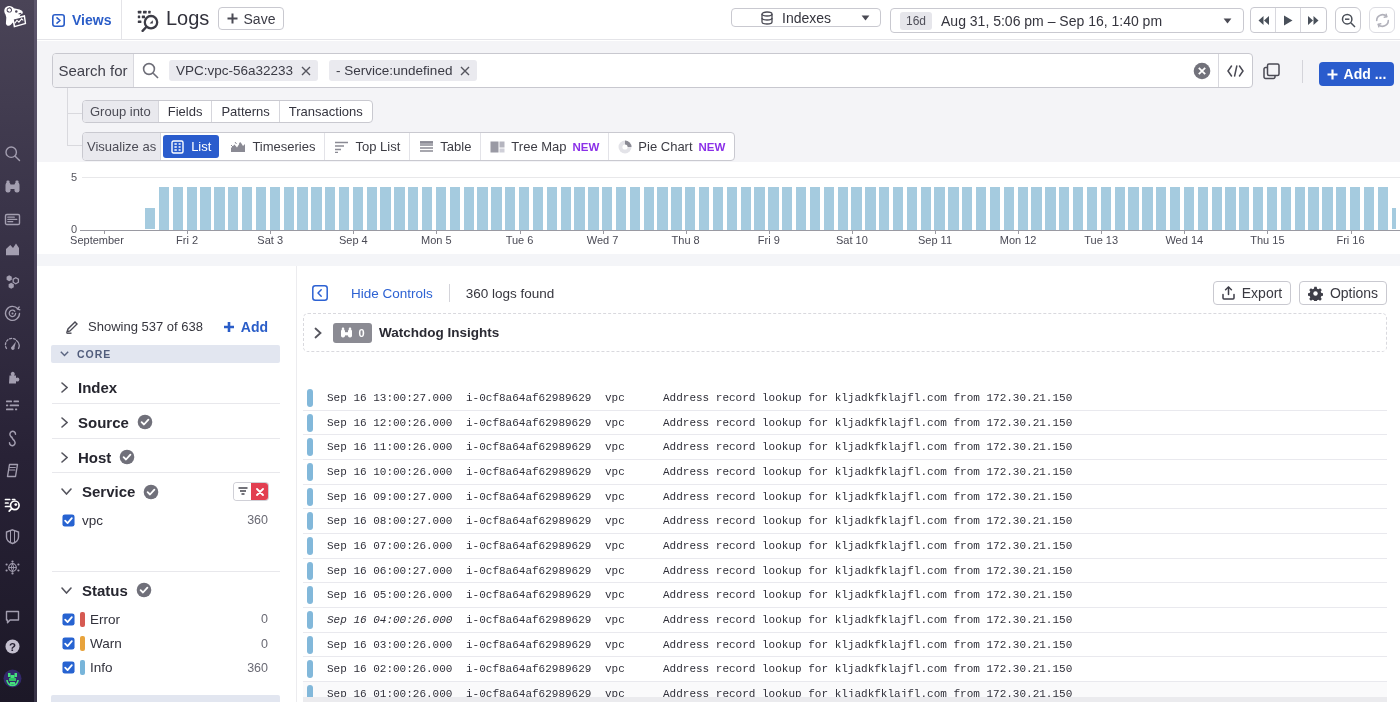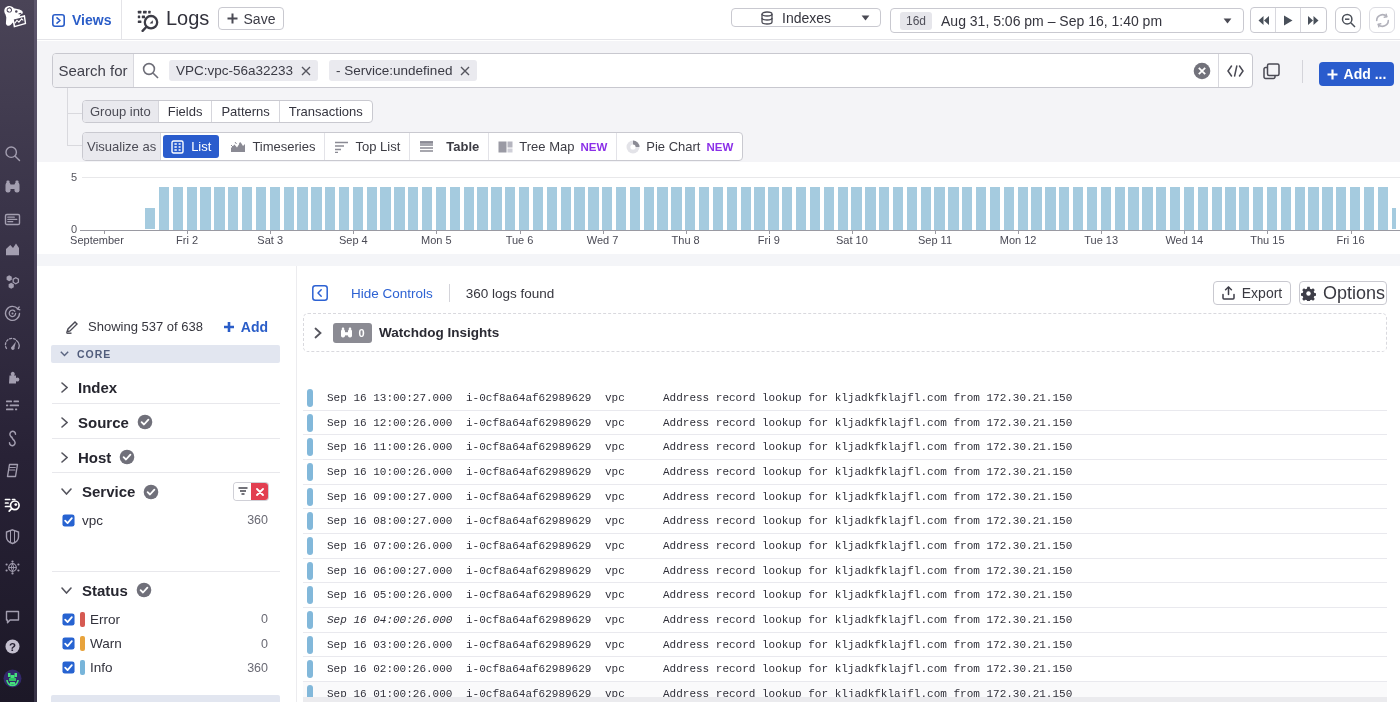--- a/index.html
+++ b/index.html
@@ -158,21 +158,21 @@
           <path d="M1 1.5 h13 M1 5 h9 M1 8.5 h6"></path>
           <path d="M1 11.5 h3" stroke-width="1.4"></path>
         </svg>
         <span style="margin-left:6px;font-size:13px;color:#3c3c44;">Top List</span>
       </div>
 <div class="flexc" style="padding:0 9px;border-right:1px solid #e3e3e8;">
         <svg width="15" height="12" viewBox="0 0 15 12" stroke="#8a8a94" stroke-width="1.3">
           <path d="M1 1 h13 M1 4 h13 M1 7 h13 M1 10 h13"></path>
           <path d="M1 1.5 h13" stroke-width="2.4"></path>
         </svg>
-        <span style="margin-left:12px;font-size:13px;color:#3c3c44;font-weight:bold;">Table</span>
+        <span style="margin-left:6px;font-size:13px;color:#3c3c44;">Table</span>
       </div>
 <div class="flexc" style="padding:0 9px;border-right:1px solid #e3e3e8;">
         <svg width="15" height="12" viewBox="0 0 15 12">
           <rect x="0.5" y="0.5" width="8" height="11" fill="#9a9aa4"></rect>
           <rect x="9.5" y="0.5" width="5" height="6" fill="#b5b5bf"></rect>
           <rect x="9.5" y="7.5" width="5" height="4" fill="#cfcfd8"></rect>
         </svg>
         <span style="margin-left:6px;font-size:13px;color:#3c3c44;">Tree Map</span>
         <span style="margin-left:6px;font-size:11.5px;font-weight:700;color:#8b30e8;">NEW</span>
       </div>
@@ -331,21 +331,21 @@
       </svg>
 <span style="margin-left:7px;font-size:14px;color:#3a3a42;">Export</span>
 </div>
 <div class="abs btn" style="left:1299px;top:281px;width:88px;height:24px;">
 <svg width="15" height="15" viewBox="0 0 15 15">
         <g fill="#3e3e48">
           <path d="M6.3 0.8 h2.4 l.35 1.9 a5 5 0 0 1 1.5 .62 l1.55-1.1 1.7 1.7 -1.1 1.55 a5 5 0 0 1 .62 1.5 l1.9 .35 v2.4 l-1.9 .35 a5 5 0 0 1 -.62 1.5 l1.1 1.55 -1.7 1.7 -1.55-1.1 a5 5 0 0 1 -1.5 .62 l-.35 1.9 h-2.4 l-.35-1.9 a5 5 0 0 1 -1.5 -.62 l-1.55 1.1 -1.7-1.7 1.1-1.55 a5 5 0 0 1 -.62-1.5 l-1.9-.35 v-2.4 l1.9-.35 a5 5 0 0 1 .62-1.5 l-1.1-1.55 1.7-1.7 1.55 1.1 a5 5 0 0 1 1.5-.62 Z"></path>
         </g>
         <circle cx="7.5" cy="7.5" r="2.2" fill="#fff"></circle>
       </svg>
-<span style="margin-left:7px;font-size:18px;color:#3a3a42;">Options</span>
+<span style="margin-left:7px;font-size:14px;color:#3a3a42;">Options</span>
 </div>
 <div class="abs flexc" style="left:303px;top:313px;width:1084px;height:39px;border:1px dashed #d9d9de;border-radius:5px;">
 <svg style="margin-left:10px;" width="8" height="12" viewBox="0 0 8 12">
         <path d="M1.5 1.5 L6.5 6 L1.5 10.5" fill="none" stroke="#55555e" stroke-width="1.8" stroke-linecap="round"></path>
       </svg>
 <div class="flexc" style="margin-left:11px;width:39px;height:20px;background:#8b8b93;border-radius:3px;justify-content:center;">
 <svg width="13" height="11" viewBox="0 0 13 11" fill="#fff">
           <rect x="1" y="2.2" width="4" height="8.3" rx="1.8"></rect>
           <rect x="8" y="2.2" width="4" height="8.3" rx="1.8"></rect>
           <rect x="5" y="5.2" width="3" height="3.2"></rect>

